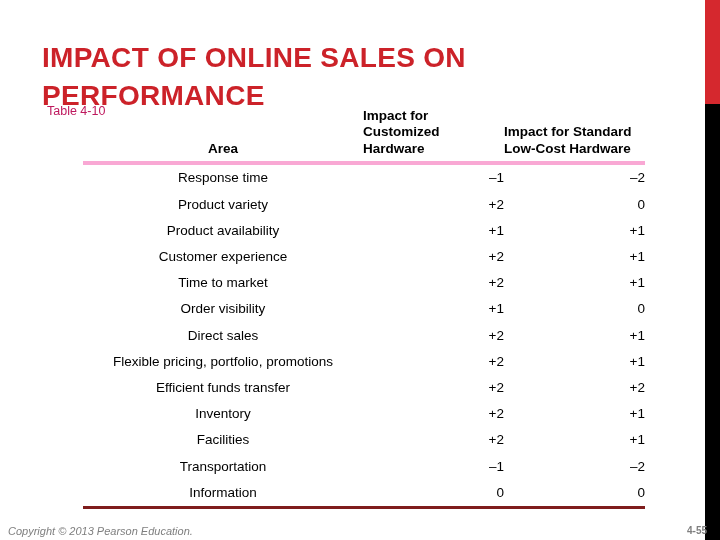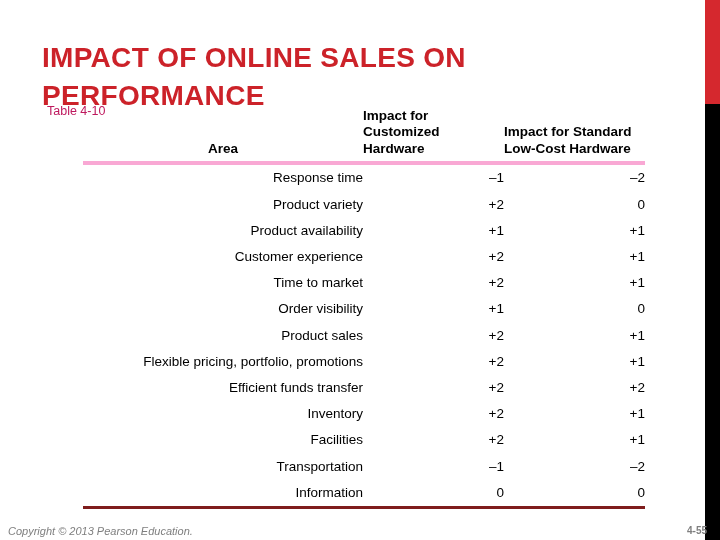--- a/index.html
+++ b/index.html
@@ -94,21 +94,21 @@
     display: inline-block;
     text-align: left;
   }
 
   
   #impact-table tbody td {
     height: 26.2px;
     line-height: 26.2px;
   }
   td.area-cell {
-    text-align: right;
+    text-align: center;
     padding-left: 5px;
     white-space: nowrap;
   }
   td.val-cell {
     text-align: right;
     padding-right: 67px;
   }
   td.val-cell.last {
     padding-right: 66px;
   }
@@ -185,21 +185,21 @@
         <td class="area-cell">Time to market</td>
         <td class="val-cell">+2</td>
         <td class="val-cell last">+1</td>
       </tr>
       <tr>
         <td class="area-cell">Order visibility</td>
         <td class="val-cell">+1</td>
         <td class="val-cell last">0</td>
       </tr>
       <tr>
-        <td class="area-cell">Product sales</td>
+        <td class="area-cell">Direct sales</td>
         <td class="val-cell">+2</td>
         <td class="val-cell last">+1</td>
       </tr>
       <tr>
         <td class="area-cell">Flexible pricing, portfolio, promotions</td>
         <td class="val-cell">+2</td>
         <td class="val-cell last">+1</td>
       </tr>
       <tr>
         <td class="area-cell">Efficient funds transfer</td>

